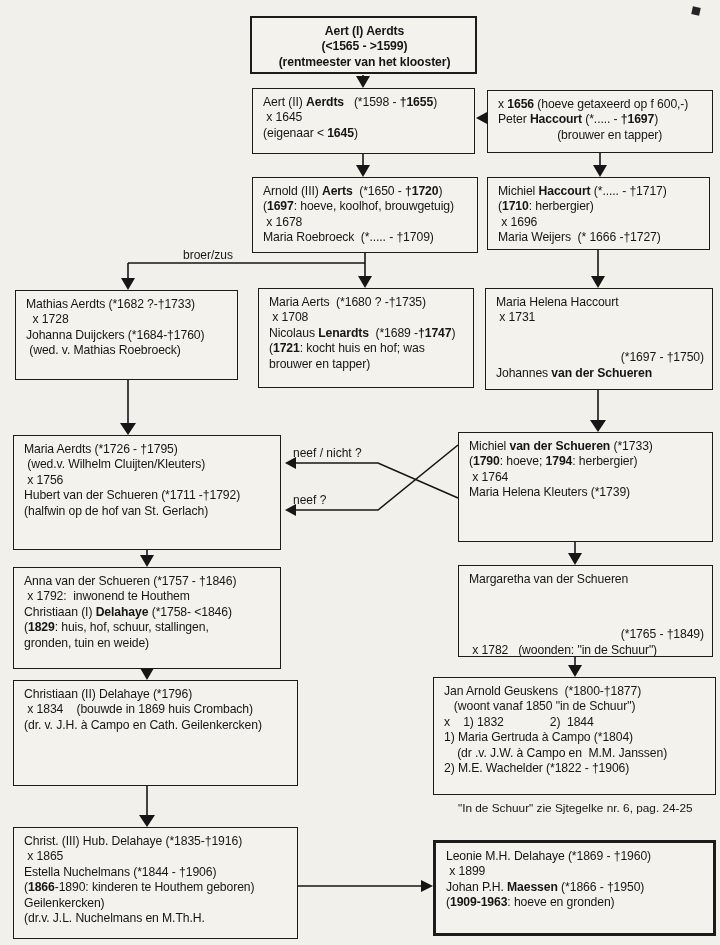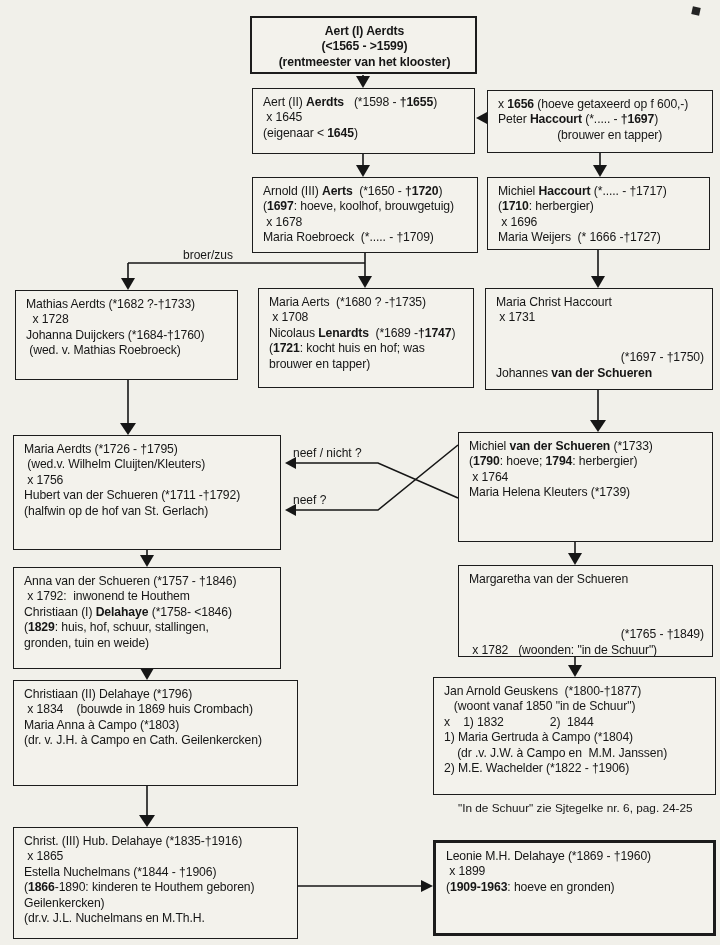--- a/index.html
+++ b/index.html
@@ -138,21 +138,21 @@
 
   <div class="pbox" style="left:258px;top:288px;width:216px;height:100px">
       <div class="ln"><span>Maria Aerts  (*1680 ? -†1735)</span></div>
       <div class="ln"><span> x 1708</span></div>
       <div class="ln"><span>Nicolaus </span><span class="b">Lenardts</span><span>  (*1689 -</span><span class="b">†1747</span><span>)</span></div>
       <div class="ln"><span>(</span><span class="b">1721</span><span>: kocht huis en hof; was</span></div>
       <div class="ln"><span>brouwer en tapper)</span></div>
     </div>
 
   <div class="pbox" style="left:485px;top:288px;width:228px;height:102px">
-      <div class="ln"><span>Maria Christ Haccourt</span></div>
+      <div class="ln"><span>Maria Helena Haccourt</span></div>
       <div class="ln"><span> x 1731</span><span class="r">(*1697 - †1750)</span></div>
       <div class="ln"><span>Johannes </span><span class="b">van der Schueren</span></div>
       <div class="ln"><span class="r">(*1706 - †1788)</span></div>
       <div class="ln"><span class="b">(1747-1788)</span></div>
     </div>
 
   <div class="pbox" style="left:13px;top:435px;width:268px;height:115px">
       <div class="ln"><span>Maria Aerdts (*1726 - †1795)</span></div>
       <div class="ln"><span> (wed.v. Wilhelm Cluijten/Kleuters)</span></div>
       <div class="ln"><span> x 1756</span></div>
@@ -178,21 +178,20 @@
   <div class="pbox" style="left:458px;top:565px;width:255px;height:92px">
       <div class="ln"><span>Margaretha van der Schueren</span></div>
       <div class="ln"><span class="r">(*1765 - †1849)</span></div>
       <div class="ln"><span> x 1782   (woonden: "in de Schuur")</span></div>
       <div class="ln"><span>May Willem Geuskens  (*1752- 1838)</span></div>
     </div>
 
   <div class="pbox" style="left:13px;top:680px;width:285px;height:106px">
       <div class="ln"><span>Christiaan (II) Delahaye (*1796)</span></div>
       <div class="ln"><span> x 1834    (bouwde in 1869 huis Crombach)</span></div>
-      <div class="ln"><span>Maria Anna à Campo (*1803)</span></div>
       <div class="ln"><span>(dr. v. J.H. à Campo en Cath. Geilenkercken)</span></div>
     </div>
 
   <div class="pbox" style="left:433px;top:677px;width:283px;height:118px">
       <div class="ln"><span>Jan Arnold Geuskens  (*1800-†1877)</span></div>
       <div class="ln"><span>   (woont vanaf 1850 "in de Schuur")</span></div>
       <div class="ln"><span>x    1) 1832              2)  1844</span></div>
       <div class="ln"><span>1) Maria Gertruda à Campo (*1804)</span></div>
       <div class="ln"><span>    (dr .v. J.W. à Campo en  M.M. Janssen)</span></div>
       <div class="ln"><span>2) M.E. Wachelder (*1822 - †1906)</span></div>
@@ -203,20 +202,21 @@
       <div class="ln"><span> x 1865</span></div>
       <div class="ln"><span>Estella Nuchelmans (*1844 - †1906)</span></div>
       <div class="ln"><span>(</span><span class="b">1866</span><span>-1890: kinderen te Houthem geboren)</span></div>
       <div class="ln"><span>Geilenkercken)</span></div>
       <div class="ln"><span>(dr.v. J.L. Nuchelmans en M.Th.H.</span></div>
     </div>
 
   <div class="pbox heavy" style="left:433px;top:840px;width:283px;height:96px">
       <div class="ln"><span>Leonie M.H. Delahaye (*1869 - †1960)</span></div>
       <div class="ln"><span> x 1899</span></div>
+      <div class="ln"><span>Johan P.H. </span><span class="b">Maessen</span><span> (*1866 - †1950)</span></div>
       <div class="ln"><span>(</span><span class="b">1909-1963</span><span>: hoeve en gronden)</span></div>
     </div>
 
   <div class="freelabel" style="left:183px;top:248px">broer/zus</div>
 
   <div class="freelabel" style="left:293px;top:446px">neef / nicht ?</div>
 
   <div class="freelabel" style="left:293px;top:493px">neef ?</div>
 
   <div class="caption" style="left:458px;top:801px">"In de Schuur" zie Sjtegelke nr. 6, pag. 24-25</div>

